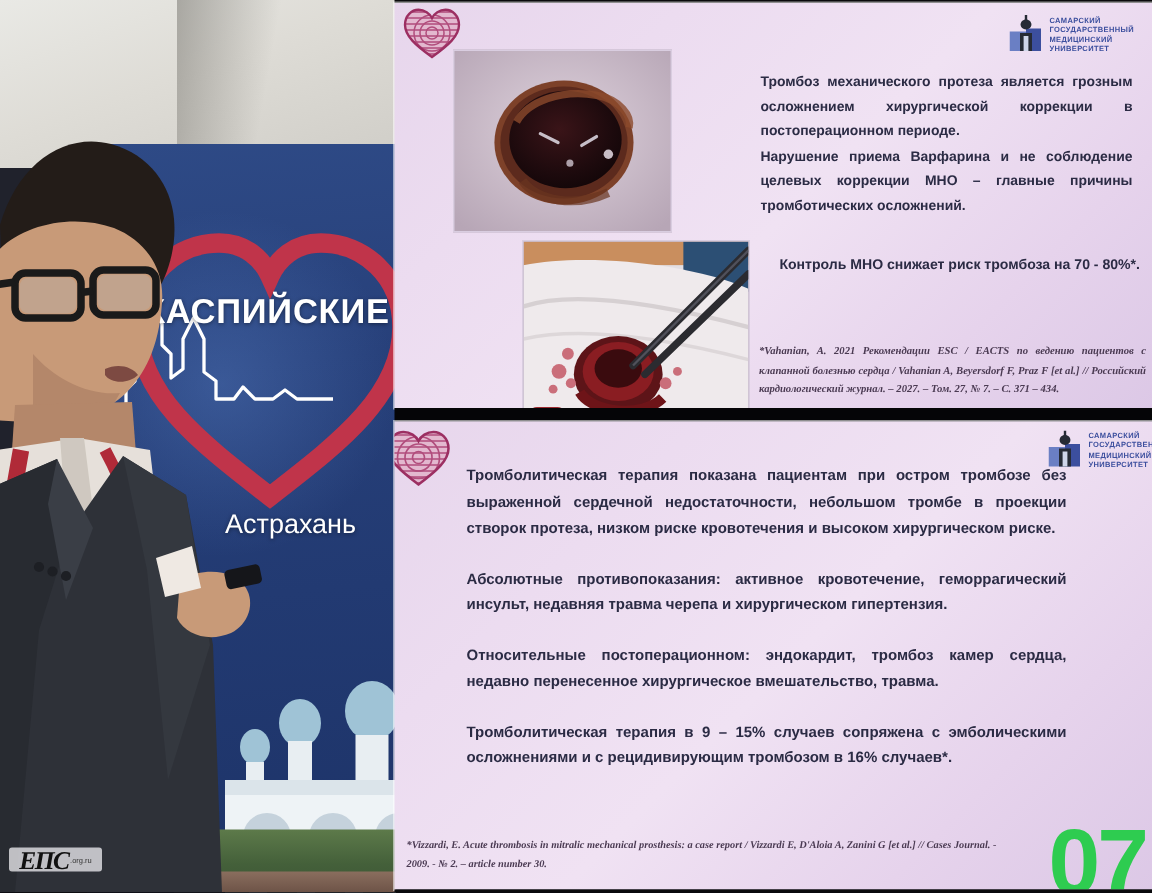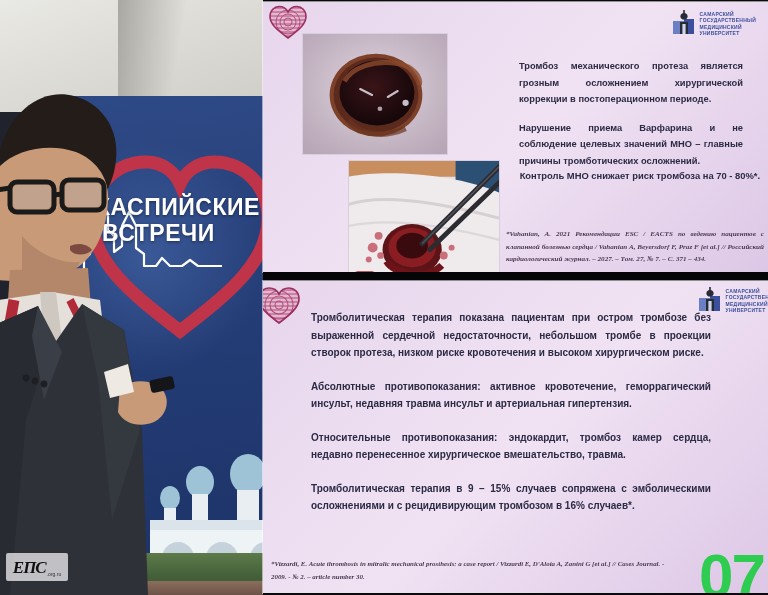--- a/index.html
+++ b/index.html
@@ -60,21 +60,21 @@
   .path{
     position:absolute; left:58px; bottom:0; width:206px; height:14px;
     background:linear-gradient(180deg,#8a6e5e,#6d5347);
   }
 
   
   .speaker{ position:absolute; left:-8px; top:0; width:190px; height:595px; }
   .speaker svg{ width:100%; height:100%; display:block; }
 
   .watermark{
-    position:absolute; left:6px; bottom:14px; width:62px; height:28px;
+    position:absolute; left:6px; bottom:14px; width:62px; height:16px;
     background:rgba(225,225,228,.82); border-radius:2px;
     display:flex; align-items:center; justify-content:center; overflow:hidden;
   }
   .watermark .wm-main{
     font-family:"Liberation Serif", serif; font-style:italic; font-weight:700;
     font-size:17px; color:#111; letter-spacing:-1px; line-height:1;
   }
   .watermark .wm-sub{
     font-size:5px; color:#333; margin-left:1px; align-self:flex-end; margin-bottom:4px;
     font-family:"Liberation Sans", sans-serif;
@@ -122,21 +122,21 @@
   .med-1{ left:39px; top:31px; width:146px; height:122px; border:1px solid #d9cde0; }
   .med-2{ left:85px; top:158px; width:152px; height:128px; border:1px solid #d9cde0; }
   .med-photo svg{ width:100%; height:100%; display:block; }
 
   
   .s1-body{
     position:absolute; left:244px; top:44px; width:248px;
     font-size:9.3px; line-height:16.6px; font-weight:700; color:#2b2b44;
     text-align:justify;
   }
-  .s1-body p{ margin:12px; }
+  .s1-body p{ margin:0; }
   .s1-highlight{
     position:absolute; left:249px; top:167px; width:248px;
     font-size:9.4px; font-weight:700; color:#2b2b44; line-height:14px;text-align:right;
   }
   .s1-ref{
     position:absolute; left:243px; top:226px; width:258px;
     font-family:"Liberation Serif", serif; font-style:italic; font-weight:700;
     font-size:7.1px; line-height:12.6px; color:#4a3a52; text-align:justify;
   }
   .s1-ref p{ margin:0; }
@@ -180,23 +180,23 @@
       </div>
 
       <div class="kremlin-line">
         <svg viewBox="0 0 140 80">
           <path d="M2 78 L2 64 L8 58 L8 40 L14 34 L14 20 L20 8 L26 20 L26 34 L32 40 L32 56 L40 50 L40 30 L47 16 L54 30 L54 52 L62 58 L62 70 L74 70 L80 62 L88 70 L100 70 L108 64 L116 70 L140 70" fill="none" stroke="#ffffff" stroke-width="2.2" stroke-linejoin="round" stroke-linecap="round"></path>
         </svg>
       </div>
 
       <div class="banner-title">
         <span>КАСПИЙСКИЕ</span>
-        <span class="l2">ВСТРЕЧИ</span>
-      </div>
-
+      </div>
+
+      <div class="banner-city">Астрахань</div>
 
       <div class="cathedral">
         <svg viewBox="0 0 190 230">
 
           <g fill="#9fc3d6">
             <ellipse cx="60" cy="36" rx="14" ry="16"></ellipse>
             <ellipse cx="108" cy="28" rx="18" ry="20"></ellipse>
             <ellipse cx="150" cy="44" rx="13" ry="15"></ellipse>
             <ellipse cx="30" cy="52" rx="10" ry="12"></ellipse>
           </g>
@@ -387,21 +387,21 @@
           <path d="M152 22 L82 90"></path>
         </g>
         <g stroke="#50505a" stroke-width="1.6">
           <path d="M152 6 L74 84"></path>
         </g>
       </svg>
     </div>
 
     <div class="s1-body">
       <p>Тромбоз механического протеза является грозным осложнением хирургической коррекции в постоперационном периоде.</p>
-      <p>Нарушение приема Варфарина и не соблюдение целевых значений МНО – главные причины тромботических осложнений.</p>
+      <p>Нарушение приема Варфарина и не соблюдение целевых коррекции МНО – главные причины тромботических осложнений.</p>
     </div>
 
     <div class="s1-highlight">Контроль МНО снижает риск тромбоза на 70 - 80%*.</div>
 
     <div class="s1-ref">
       <p>*Vahanian, A. 2021 Рекомендации ESC / EACTS по ведению пациентов с клапанной болезнью сердца / Vahanian A, Beyersdorf F, Praz F [et al.] // Российский кардиологический журнал. – 2027. – Том. 27, № 7. – С. 371 – 434.</p>
     </div>
   </div>
 
   <div class="slide-gap"></div>
@@ -440,22 +440,22 @@
       <div class="uni-text">
         <div>САМАРСКИЙ</div>
         <div>ГОСУДАРСТВЕННЫЙ</div>
         <div>МЕДИЦИНСКИЙ</div>
         <div>УНИВЕРСИТЕТ</div>
       </div>
     </div>
 
     <div class="s2-body">
       <p>Тромболитическая терапия показана пациентам при остром тромбозе без выраженной сердечной недостаточности, небольшом тромбе в проекции створок протеза, низком риске кровотечения и высоком хирургическом риске.</p>
-      <p>Абсолютные противопоказания: активное кровотечение, геморрагический инсульт, недавняя травма инсульт и артериальная гипертензия.</p>
-      <p>Относительные противопоказания: эндокардит, тромбоз камер сердца, недавно перенесенное хирургическое вмешательство, травма.</p>
+      <p>Абсолютные противопоказания: активное кровотечение, геморрагический инсульт, недавняя травма черепа и хирургическом гипертензия.</p>
+      <p>Относительные постоперационном: эндокардит, тромбоз камер сердца, недавно перенесенное хирургическое вмешательство, травма.</p>
       <p>Тромболитическая терапия в 9 – 15% случаев сопряжена с эмболическими осложнениями и с рецидивирующим тромбозом в 16% случаев*.</p>
     </div>
 
     <div class="s2-ref">
       <p>*Vizzardi, E. Acute thrombosis in mitralic mechanical prosthesis: a case report / Vizzardi E, D'Aloia A, Zanini G [et al.] // Cases Journal. -</p>
       <p>2009. - № 2. – article number 30.</p>
     </div>
 
     <div class="page-num">07</div>
   </div>

